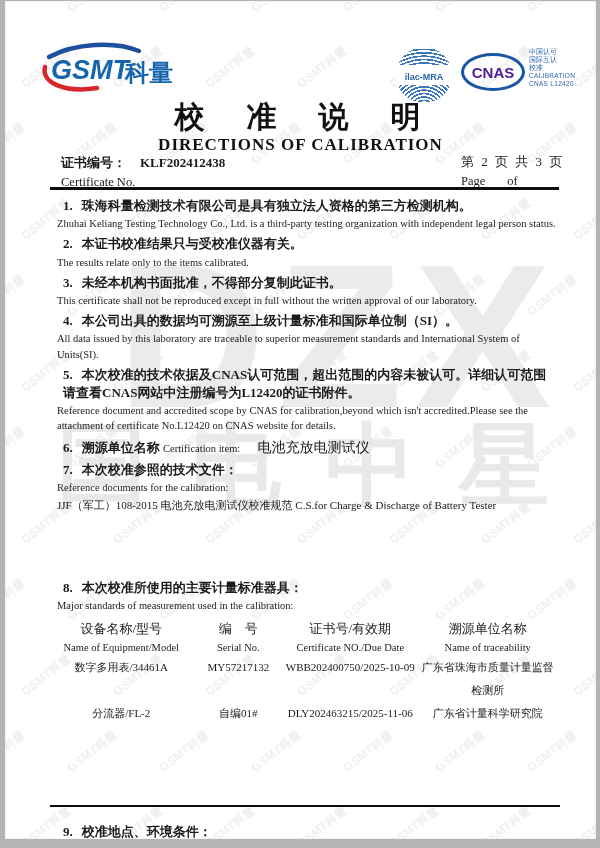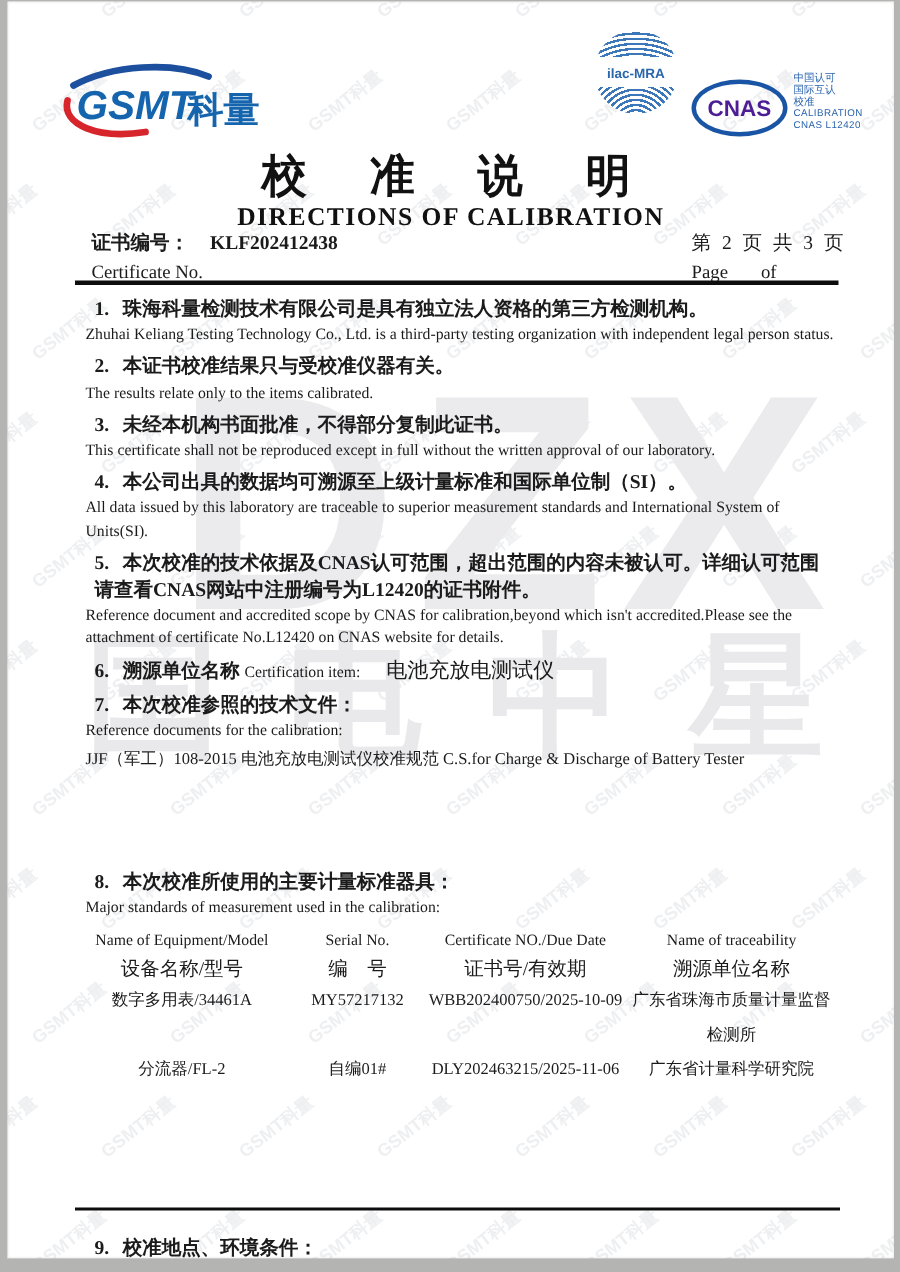--- a/index.html
+++ b/index.html
@@ -16,21 +16,21 @@
             font-size:205px;font-weight:800;letter-spacing:12px;color:#ebebed;line-height:1;}
   .wm-cjk{position:absolute;z-index:0;left:52px;top:420px;font-size:90px;font-weight:700;
           letter-spacing:44px;color:#e9e9eb;line-height:1;white-space:nowrap;}
   .content{position:absolute;inset:0;z-index:1;}
   
   .gsmt-logo{position:absolute;left:30px;top:40px;width:150px;height:56px;}
   .gsmt-logo svg{position:absolute;left:0;top:0;}
   .gsmt-text{position:absolute;left:16px;top:14px;font-family:"Liberation Sans",sans-serif;
              font-style:italic;font-weight:bold;font-size:27px;color:#1565ae;letter-spacing:0px;}
   .keliang-text{position:absolute;left:90px;top:16px;font-size:24px;font-weight:bold;color:#1565ae;}
-  .ilac{position:absolute;left:391px;top:19px;width:56px;height:56px;border-radius:50%;
+  .ilac{position:absolute;left:391px;top:46px;width:56px;height:56px;border-radius:50%;
         background:repeating-radial-gradient(circle at 50% 115%, #3c77ba 0 1.6px, #ffffff 1.6px 3.4px);
         display:flex;align-items:center;justify-content:center;}
   .ilac-band{background:#ffffff;width:100%;text-align:center;padding:1px 0;}
   .ilac-band span{font-family:"Liberation Sans",sans-serif;font-size:9px;font-weight:bold;color:#2a66ad;}
   .cnas{position:absolute;left:456px;top:48px;display:flex;align-items:flex-start;}
   .cnas-ellipse{width:58px;height:32px;border:3px solid #1a55a5;border-radius:50%;
                 display:flex;align-items:center;justify-content:center;margin-top:4px;}
   .cnas-ellipse span{font-family:"Liberation Sans",sans-serif;font-weight:bold;font-size:15px;color:#4c1d95;}
   .cnas-text{margin-left:4px;line-height:1.12;}
   .cnas-cn{font-size:7px;font-weight:normal;color:#2a64ae;}
@@ -255,30 +255,30 @@
           <div class="en">Reference documents for the calibration:</div>
           <div class="doc-line">JJF（军工）108-2015 电池充放电测试仪校准规范  C.S.for Charge &amp; Discharge of Battery Tester</div>
         </div>
 
         <div class="item sec8">
           <div class="cn"><span class="no">8.</span><span>本次校准所使用的主要计量标准器具：</span></div>
           <div class="en">Major standards of measurement used in the calibration:</div>
 
           <div class="stdtable">
             <div class="trow">
+              <div class="c1 th-cn">设备名称/型号</div>
+              <div class="c2 th-cn">编    号</div>
+              <div class="c3 th-cn">证书号/有效期</div>
+              <div class="c4 th-cn">溯源单位名称</div>
+            </div>
+            <div class="trow">
               <div class="c1 th-en">Name of Equipment/Model</div>
               <div class="c2 th-en">Serial No.</div>
               <div class="c3 th-en">Certificate NO./Due Date</div>
               <div class="c4 th-en">Name of traceability</div>
-            </div>
-            <div class="trow">
-              <div class="c1 th-cn">设备名称/型号</div>
-              <div class="c2 th-cn">编    号</div>
-              <div class="c3 th-cn">证书号/有效期</div>
-              <div class="c4 th-cn">溯源单位名称</div>
             </div>
             <div class="trow">
               <div class="c1 td">数字多用表/34461A</div>
               <div class="c2 td">MY57217132</div>
               <div class="c3 td">WBB202400750/2025-10-09</div>
               <div class="c4 td">广东省珠海市质量计量监督检测所</div>
             </div>
             <div class="trow">
               <div class="c1 td">分流器/FL-2</div>
               <div class="c2 td">自编01#</div>

